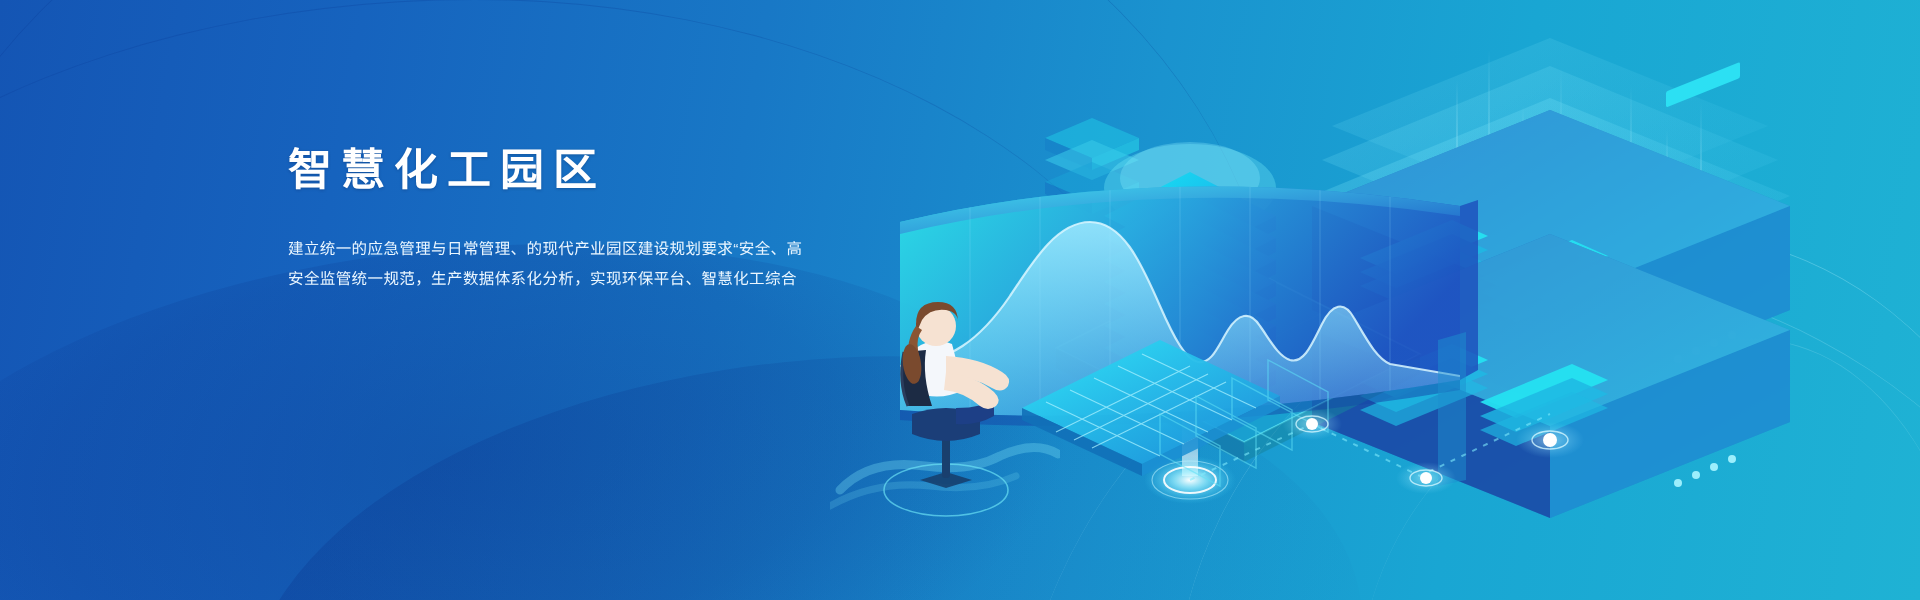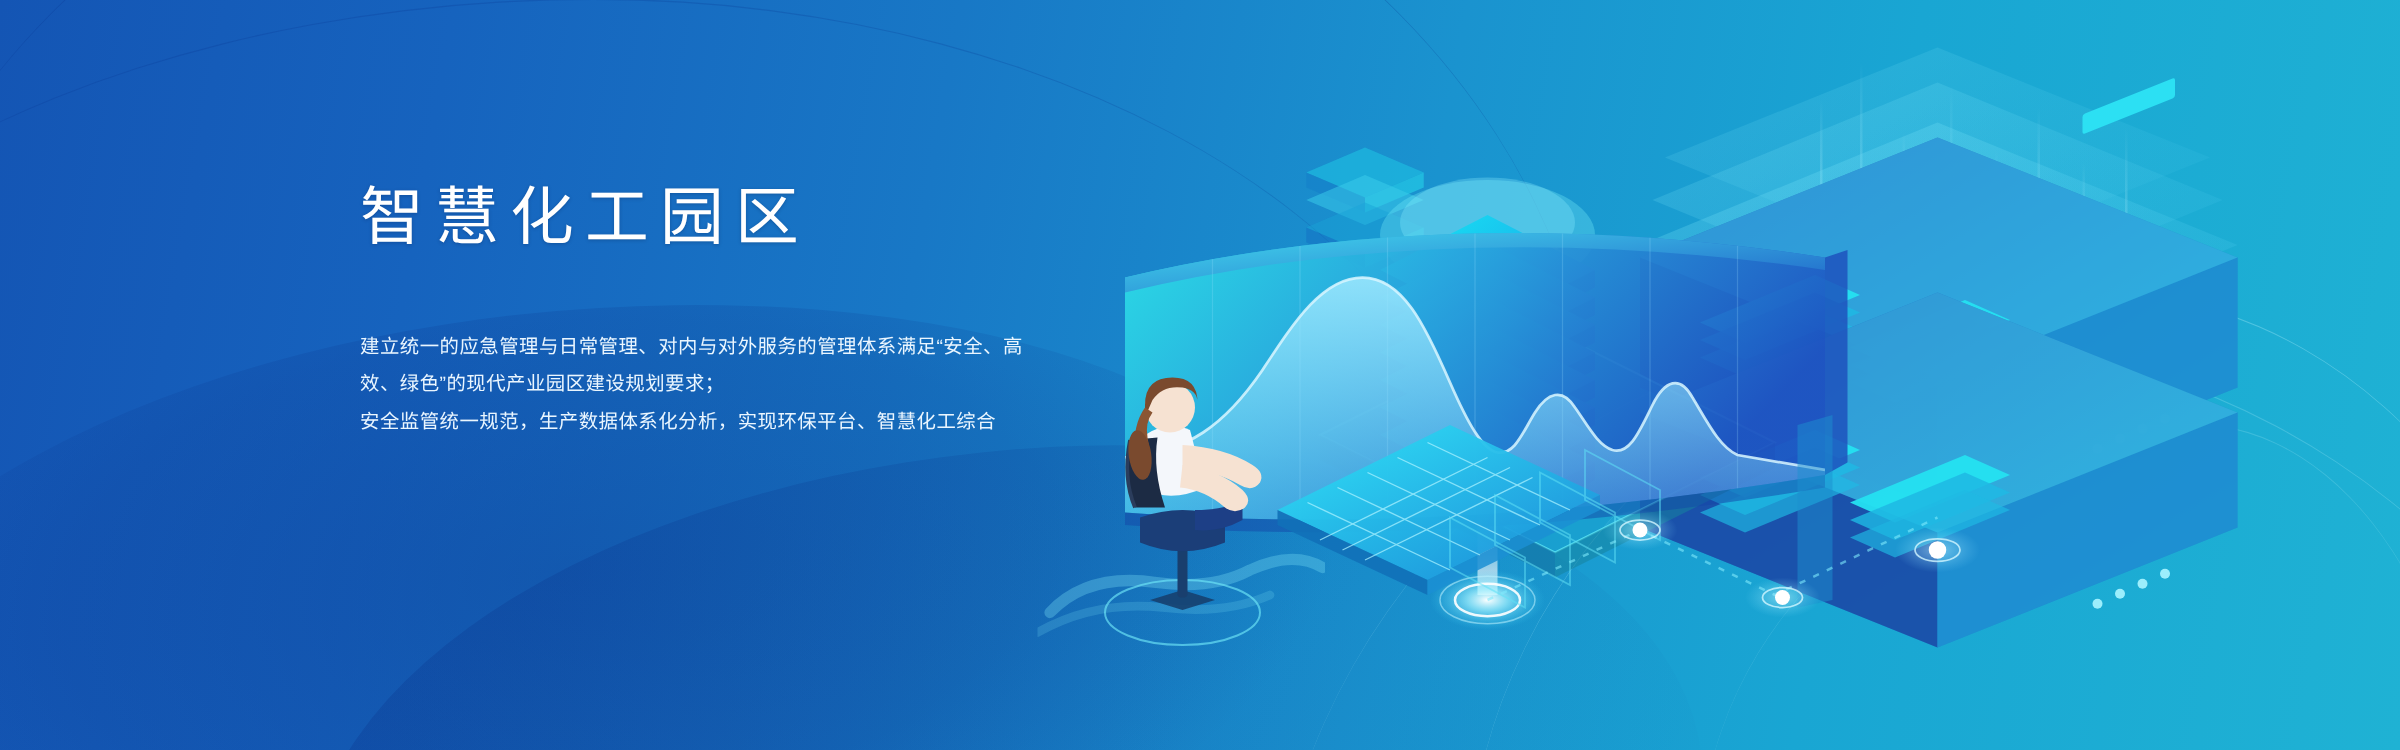--- a/index.html
+++ b/index.html
@@ -62,22 +62,22 @@
   }
   .bg-blob-left{
     position:absolute;left:830px;top:440px;width:230px;height:70px;
     pointer-events:none;
   }
   
   .copy{
     position:absolute;left:288px;top:148px;width:600px;z-index:20;
   }
   .title{
-    color:#ffffff;font-size:51px;line-height:1;letter-spacing:9px;
-    font-weight:400;margin:0 0 64px 0;white-space:nowrap;
+    color:#ffffff;font-size:44px;line-height:1;letter-spacing:9px;
+    font-weight:700;margin:0 0 42px 0;white-space:nowrap;
     text-shadow:0 1px 3px rgba(0,20,60,.25);
   }
   .desc{
     color:#eaf6ff;font-size:15.5px;line-height:30px;letter-spacing:.4px;
     margin:0;font-weight:400;
   }
   .desc-line{display:block;white-space:nowrap;}
   
   .illus{position:absolute;left:860px;top:10px;width:1060px;height:580px;z-index:10;}
 </style>
@@ -95,22 +95,21 @@
   <div class="bg-curve-r3"></div>
 
   <svg class="bg-blob-left" viewBox="0 0 230 70">
     <path d="M10 50 Q40 18 95 26 Q140 32 170 16 Q205 0 228 14" fill="none" stroke="rgba(120,225,245,.33)" stroke-width="9" stroke-linecap="round"></path>
     <path d="M0 66 Q46 40 100 46 Q150 52 186 36" fill="none" stroke="rgba(120,225,245,.20)" stroke-width="7" stroke-linecap="round"></path>
   </svg>
 
   <div class="copy">
     <h1 class="title">智慧化工园区</h1>
     <p class="desc">
-      <span class="desc-line">建立统一的应急管理与日常管理、对内与对外服务的管理体系满足“安全、高</span>
-      <span class="desc-line">效、绿色”的现代产业园区建设规划要求；</span>
+      <span class="desc-line">建立统一的应急管理与日常管理、的现代产业园区建设规划要求“安全、高</span>
       <span class="desc-line">安全监管统一规范，生产数据体系化分析，实现环保平台、智慧化工综合</span>
     </p>
   </div>
 
   <svg class="illus" viewBox="0 0 1060 580">
     <defs>
       <linearGradient id="gWall" x1="0" y1="0" x2="1" y2="0.4">
         <stop offset="0%" stop-color="#2ce3e8"></stop>
         <stop offset="42%" stop-color="#2aa6de"></stop>
         <stop offset="100%" stop-color="#1d4fc0"></stop>

